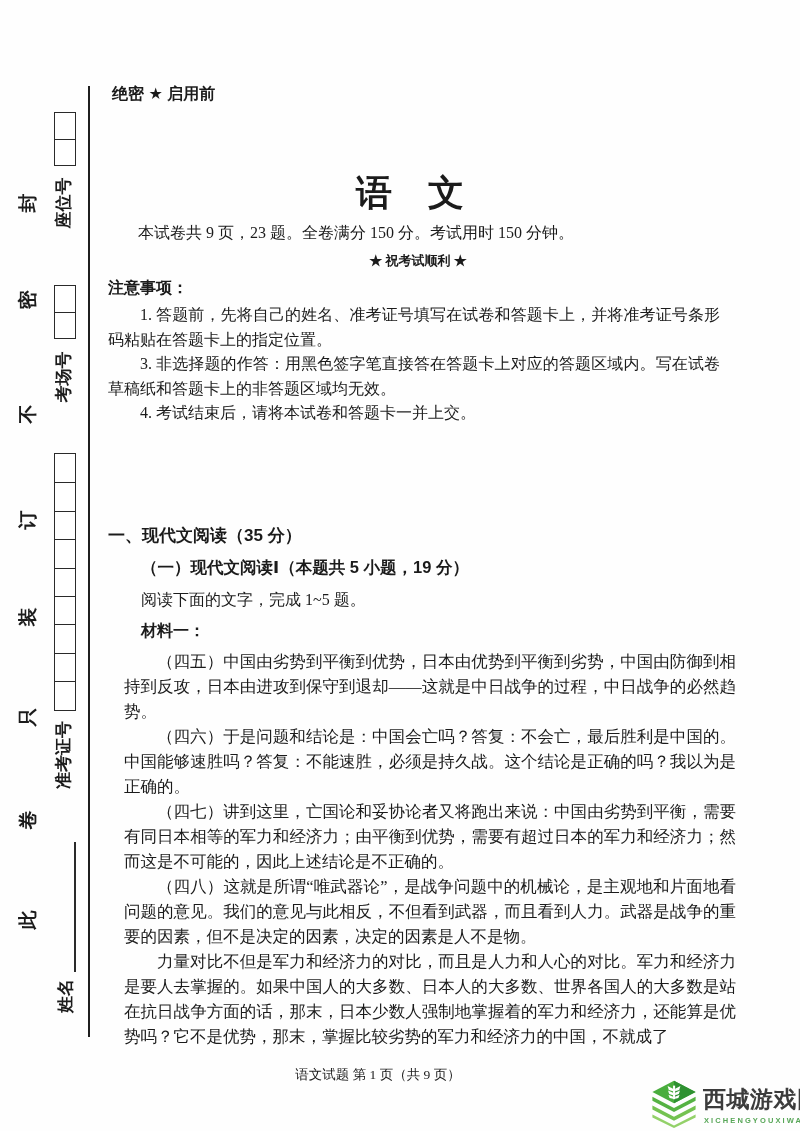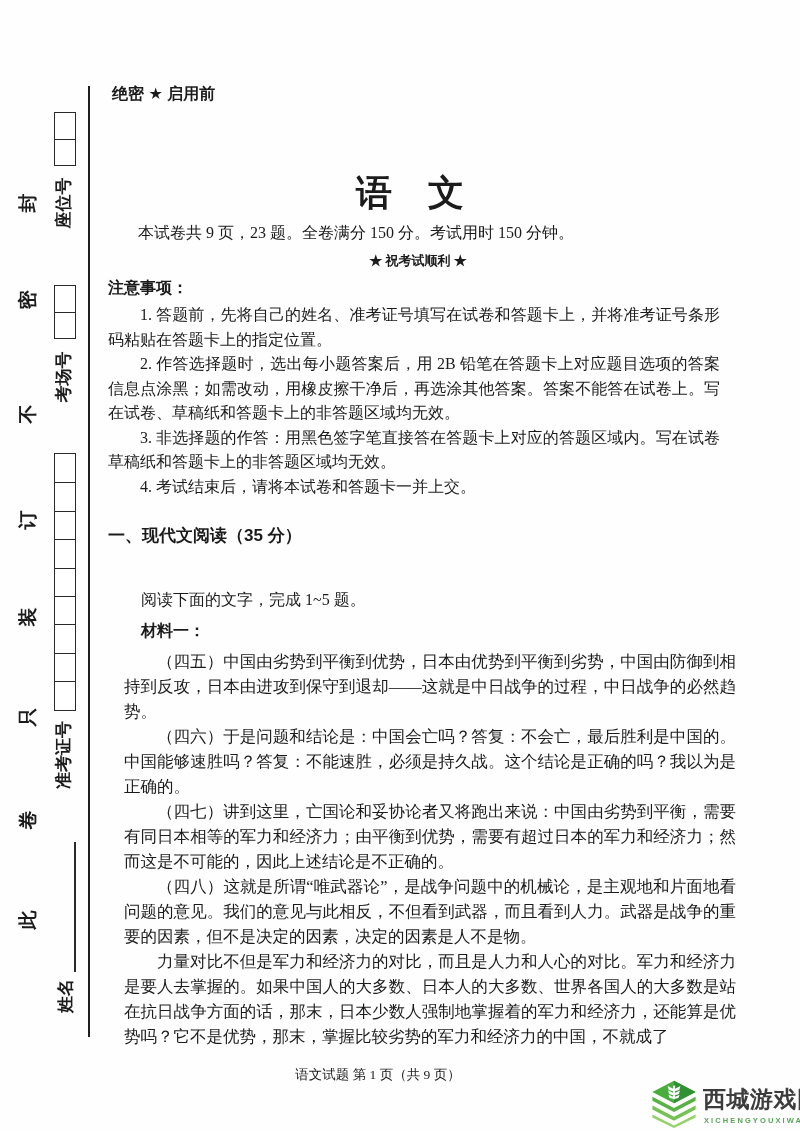--- a/index.html
+++ b/index.html
@@ -112,26 +112,26 @@
 
   <main class="content">
     <div class="abs secrecy">绝密 ★ 启用前</div>
     <h2 class="abs subject" style="margin:8px">语　文</h2>
     <div class="abs paper-info">本试卷共 9 页，23 题。全卷满分 150 分。考试用时 150 分钟。</div>
     <div class="abs blessing">★ 祝考试顺利 ★</div>
 
     <div class="abs notice-title">注意事项：</div>
     <div class="abs notice-items">
       <p>1. 答题前，先将自己的姓名、准考证号填写在试卷和答题卡上，并将准考证号条形码粘贴在答题卡上的指定位置。</p>
-      <p>2. 作答选择题时，选出每小题答案后，用 2B 铅笔在答题卡上对应题目选项的答案信息点涂黑；如需改动，用橡皮擦干净后，再选涂其他答案。答案不能答在试卷上。写在试卷、草稿纸和答题卡上的非答题区域均无效。</p>
       <p>3. 非选择题的作答：用黑色签字笔直接答在答题卡上对应的答题区域内。写在试卷草稿纸和答题卡上的非答题区域均无效。</p>
       <p>4. 考试结束后，请将本试卷和答题卡一并上交。</p>
     </div>
 
     <div class="abs section-title">一、现代文阅读（35 分）</div>
+    <div class="abs subsection-title">（一）现代文阅读Ⅰ（本题共 5 小题，19 分）</div>
     <div class="abs instruction">阅读下面的文字，完成 1~5 题。</div>
     <div class="abs material-label">材料一：</div>
 
     <div class="abs passage">
       <p>（四五）中国由劣势到平衡到优势，日本由优势到平衡到劣势，中国由防御到相持到反攻，日本由进攻到保守到退却——这就是中日战争的过程，中日战争的必然趋势。</p>
       <p>（四六）于是问题和结论是：中国会亡吗？答复：不会亡，最后胜利是中国的。中国能够速胜吗？答复：不能速胜，必须是持久战。这个结论是正确的吗？我以为是正确的。</p>
       <p>（四七）讲到这里，亡国论和妥协论者又将跑出来说：中国由劣势到平衡，需要有同日本相等的军力和经济力；由平衡到优势，需要有超过日本的军力和经济力；然而这是不可能的，因此上述结论是不正确的。</p>
       <p>（四八）这就是所谓“唯武器论”，是战争问题中的机械论，是主观地和片面地看问题的意见。我们的意见与此相反，不但看到武器，而且看到人力。武器是战争的重要的因素，但不是决定的因素，决定的因素是人不是物。</p>
       <p>力量对比不但是军力和经济力的对比，而且是人力和人心的对比。军力和经济力是要人去掌握的。如果中国人的大多数、日本人的大多数、世界各国人的大多数是站在抗日战争方面的话，那末，日本少数人强制地掌握着的军力和经济力，还能算是优势吗？它不是优势，那末，掌握比较劣势的军力和经济力的中国，不就成了</p>
     </div>

